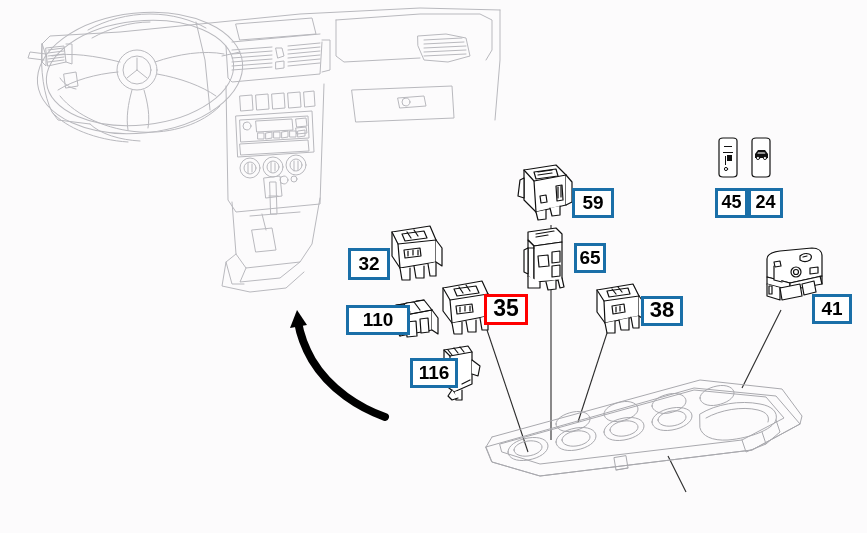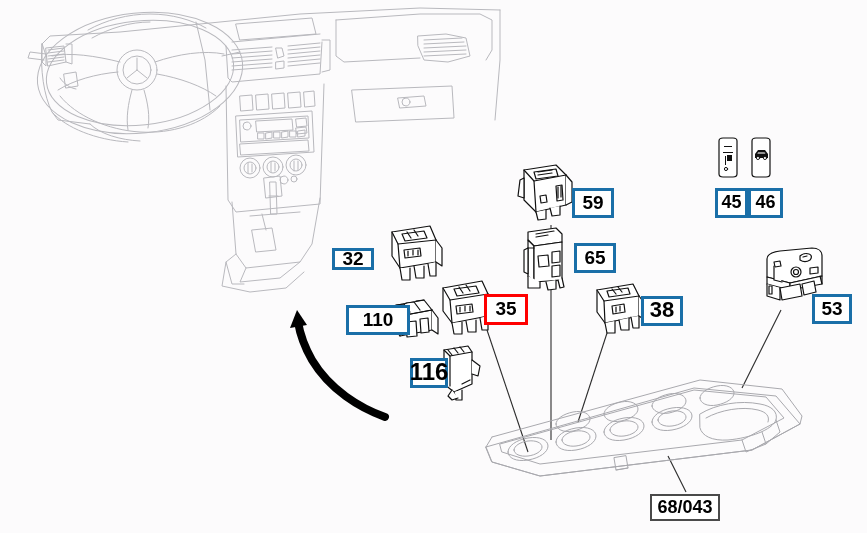--- a/index.html
+++ b/index.html
@@ -347,57 +347,54 @@
                C686,406 679,411 669,413 C659,415 652,410 652,406 Z"></path>
       <path d="M700,398 C700,393 707,388 717,386 C727,384 734,388 734,393
                C734,398 727,403 717,405 C707,407 700,403 700,398 Z"></path>
 
       <path d="M614,458 L616,470 L628,468 L626,456 Z"></path>
       <path d="M616,470 L628,468"></path>
     </g>
 
   </svg>
 
-  <div class="label blue" style="left:332px;top:248px;width:42px;height:22px;font-size:19px;">
+  <div class="label blue" style="left:348px;top:248px;width:42px;height:32px;font-size:19px;">
     <span>32</span>
   </div>
 
   <div class="label blue" style="left:346px;top:305px;width:64px;height:30px;font-size:19px;">
     <span>110</span>
   </div>
 
-  <div class="label blue" style="left:410px;top:358px;width:38px;height:30px;font-size:24px;">
+  <div class="label blue" style="left:410px;top:358px;width:48px;height:30px;font-size:19px;">
     <span>116</span>
   </div>
 
-  <div class="label red" style="left:484px;top:294px;width:44px;height:31px;font-size:19px;">
+  <div class="label red" style="left:484px;top:294px;width:44px;height:31px;font-size:23px;">
     <span>35</span>
   </div>
 
   <div class="label blue" style="left:572px;top:188px;width:42px;height:30px;font-size:19px;">
     <span>59</span>
   </div>
 
-  <div class="label blue" style="left:574px;top:243px;width:42px;height:30px;font-size:19px;">
+  <div class="label blue" style="left:574px;top:243px;width:32px;height:30px;font-size:19px;">
     <span>65</span>
   </div>
 
   <div class="label blue" style="left:641px;top:296px;width:42px;height:30px;font-size:22px;">
     <span>38</span>
   </div>
 
   <div class="label blue" style="left:715px;top:188px;width:33px;height:30px;font-size:18px;">
     <span>45</span>
   </div>
 
   <div class="label blue" style="left:748px;top:188px;width:35px;height:30px;font-size:18px;">
-    <span>46</span>
+    <span>24</span>
   </div>
 
   <div class="label blue" style="left:812px;top:294px;width:40px;height:30px;font-size:19px;">
-    <span>53</span>
-  </div>
-
-  <div class="label dark" style="left:650px;top:494px;width:70px;height:27px;font-size:18px;">
-    <span>68/043</span>
-  </div>
+    <span>41</span>
+  </div>
+
 
 </div>
 
 </body></html>

